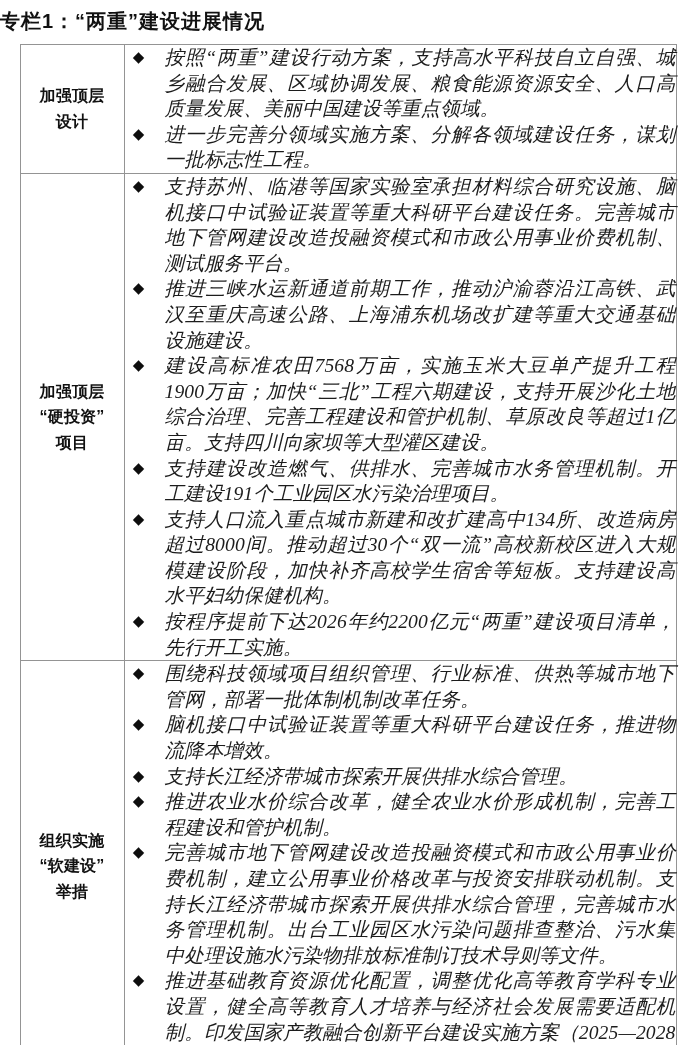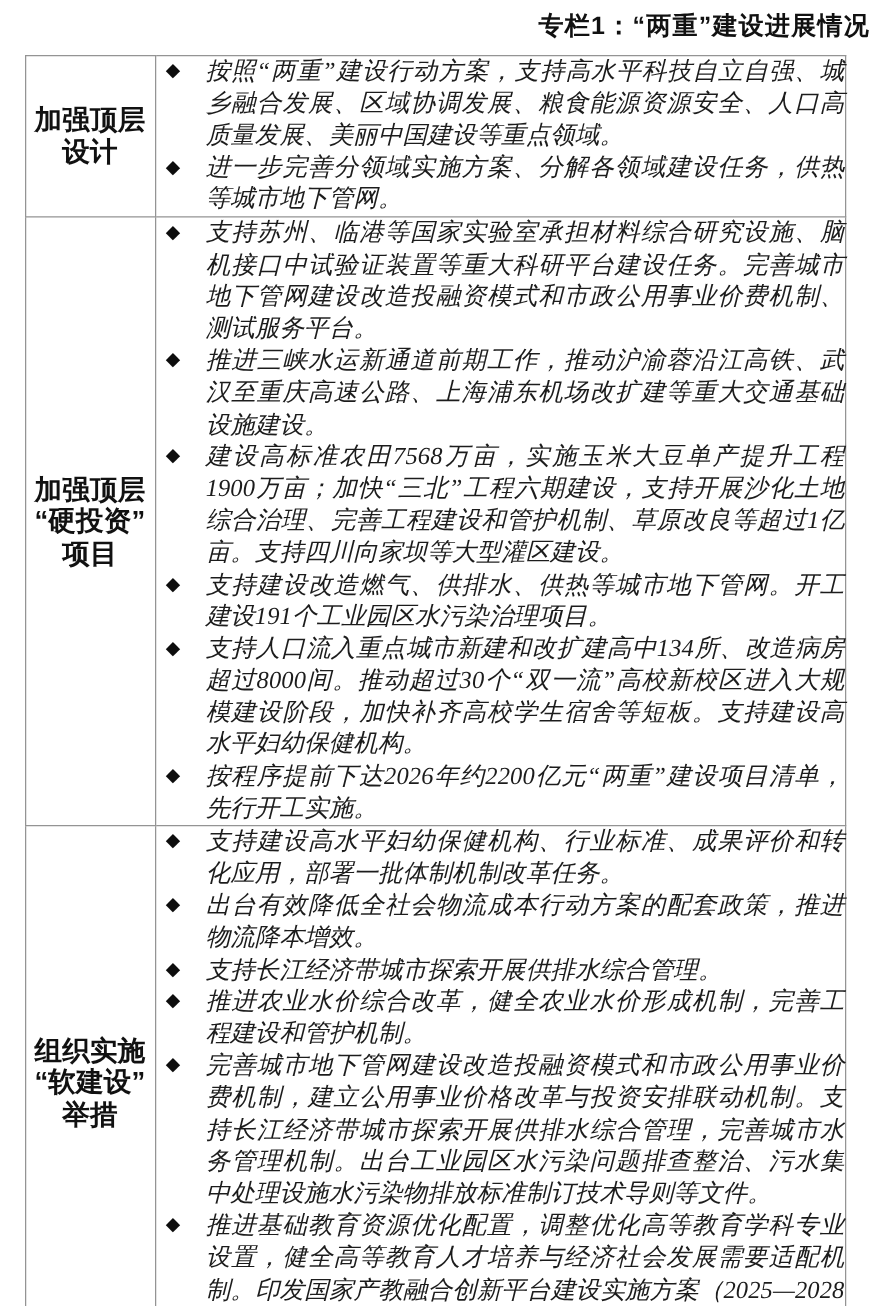--- a/index.html
+++ b/index.html
@@ -15,21 +15,21 @@
     color: #1a1a1a;
     overflow: hidden;
   }
   .page {
     position: relative;
     width: 696px;
     height: 1045px;
     box-sizing: border-box;
   }
   .box-title {
-    text-align: right;
+    text-align: left;
     font-family: "Liberation Sans", "DejaVu Sans", sans-serif;
     font-weight: bold;
     font-size: 20px;
     line-height: 24px;
     letter-spacing: 1px;
     color: #111111;
     padding-top: 9px;
     padding-bottom: 11px;
   }
   table.box-table {
@@ -41,21 +41,21 @@
   table.box-table td {
     border: 1px solid #949494;
     vertical-align: middle;
     padding: 0;
   }
   td.row-label {
     width: 103px;
     text-align: center;
     font-family: "Liberation Sans", "DejaVu Sans", sans-serif;
     font-weight: bold;
-    font-size: 22px;
+    font-size: 16px;
     line-height: 25.5px;
     color: #111111;
     letter-spacing: 0.2px;
     padding: 2px 3px;
   }
   td.row-body {
     vertical-align: top;
     padding: 9px 8px 9px 9px;
   }
   ul.bullets {
@@ -109,21 +109,21 @@
           <span class="label-line">设计</span>
         </td>
         <td class="row-body">
           <ul class="bullets">
             <li>
               <span class="marker">◆</span>
               <span class="bullet-text">按照“两重”建设行动方案，支持高水平科技自立自强、城乡融合发展、区域协调发展、粮食能源资源安全、人口高质量发展、美丽中国建设等重点领域。</span>
             </li>
             <li>
               <span class="marker">◆</span>
-              <span class="bullet-text">进一步完善分领域实施方案、分解各领域建设任务，供热等城市地下管网。</span>
+              <span class="bullet-text">进一步完善分领域实施方案、分解各领域建设任务，谋划一批标志性工程。</span>
             </li>
           </ul>
         </td>
       </tr>
 
       <tr>
         <td class="row-label">
           <span class="label-line">加强顶层</span>
           <span class="label-line">“硬投资”</span>
           <span class="label-line">项目</span>
@@ -137,21 +137,21 @@
             <li>
               <span class="marker">◆</span>
               <span class="bullet-text">推进三峡水运新通道前期工作，推动沪渝蓉沿江高铁、武汉至重庆高速公路、上海浦东机场改扩建等重大交通基础设施建设。</span>
             </li>
             <li>
               <span class="marker">◆</span>
               <span class="bullet-text">建设高标准农田7568万亩，实施玉米大豆单产提升工程1900万亩；加快“三北”工程六期建设，支持开展沙化土地综合治理、完善工程建设和管护机制、草原改良等超过1亿亩。支持四川向家坝等大型灌区建设。</span>
             </li>
             <li>
               <span class="marker">◆</span>
-              <span class="bullet-text">支持建设改造燃气、供排水、供热等城市地下管网。开工建设191个工业园区水污染治理项目。</span>
+              <span class="bullet-text">支持建设改造燃气、供排水、完善城市水务管理机制。开工建设191个工业园区水污染治理项目。</span>
             </li>
             <li>
               <span class="marker">◆</span>
               <span class="bullet-text">支持人口流入重点城市新建和改扩建高中134所、改造病房超过8000间。推动超过30个“双一流”高校新校区进入大规模建设阶段，加快补齐高校学生宿舍等短板。支持建设高水平妇幼保健机构。</span>
             </li>
             <li>
               <span class="marker">◆</span>
               <span class="bullet-text">按程序提前下达2026年约2200亿元“两重”建设项目清单，先行开工实施。</span>
             </li>
           </ul>
@@ -161,25 +161,25 @@
       <tr>
         <td class="row-label">
           <span class="label-line">组织实施</span>
           <span class="label-line">“软建设”</span>
           <span class="label-line">举措</span>
         </td>
         <td class="row-body">
           <ul class="bullets">
             <li>
               <span class="marker">◆</span>
-              <span class="bullet-text">支持建设高水平妇幼保健机构、行业标准、成果评价和转化应用，部署一批体制机制改革任务。</span>
-            </li>
-            <li>
-              <span class="marker">◆</span>
-              <span class="bullet-text">出台有效降低全社会物流成本行动方案的配套政策，推进物流降本增效。</span>
+              <span class="bullet-text">围绕科技领域项目组织管理、行业标准、供热等城市地下管网，部署一批体制机制改革任务。</span>
+            </li>
+            <li>
+              <span class="marker">◆</span>
+              <span class="bullet-text">脑机接口中试验证装置等重大科研平台建设任务，推进物流降本增效。</span>
             </li>
             <li>
               <span class="marker">◆</span>
               <span class="bullet-text">支持长江经济带城市探索开展供排水综合管理。</span>
             </li>
             <li>
               <span class="marker">◆</span>
               <span class="bullet-text">推进农业水价综合改革，健全农业水价形成机制，完善工程建设和管护机制。</span>
             </li>
             <li>

